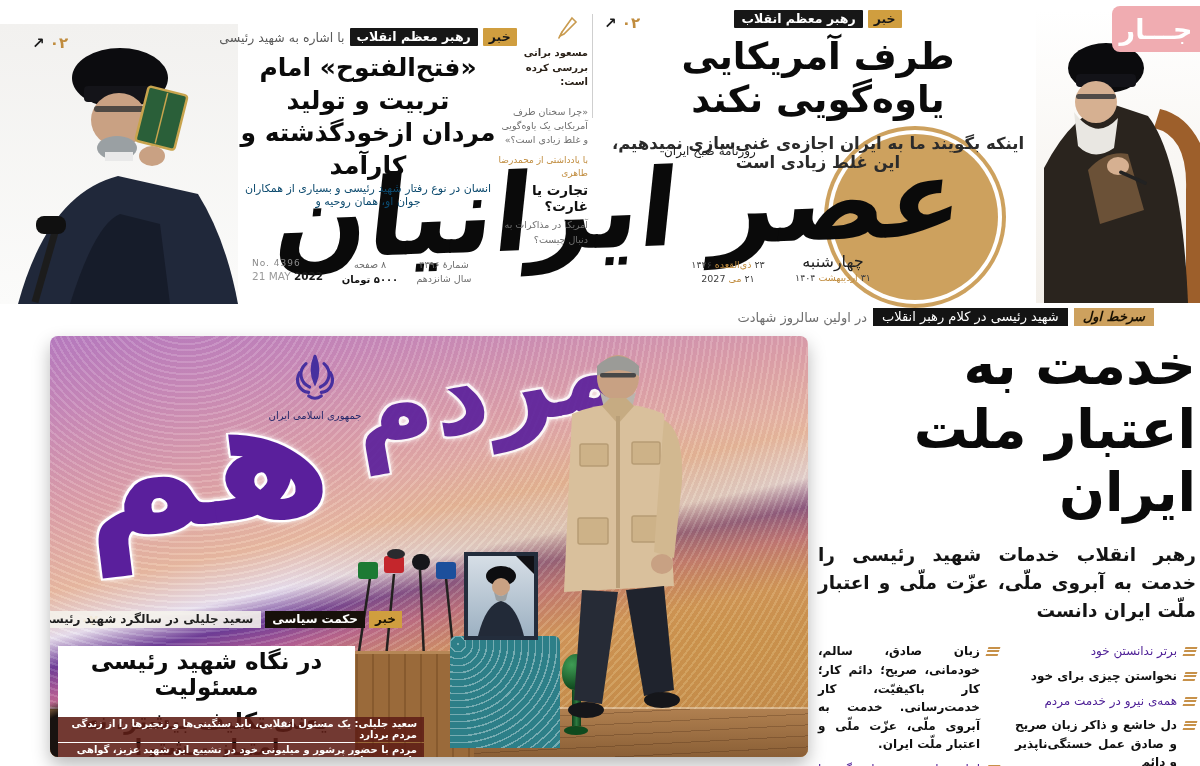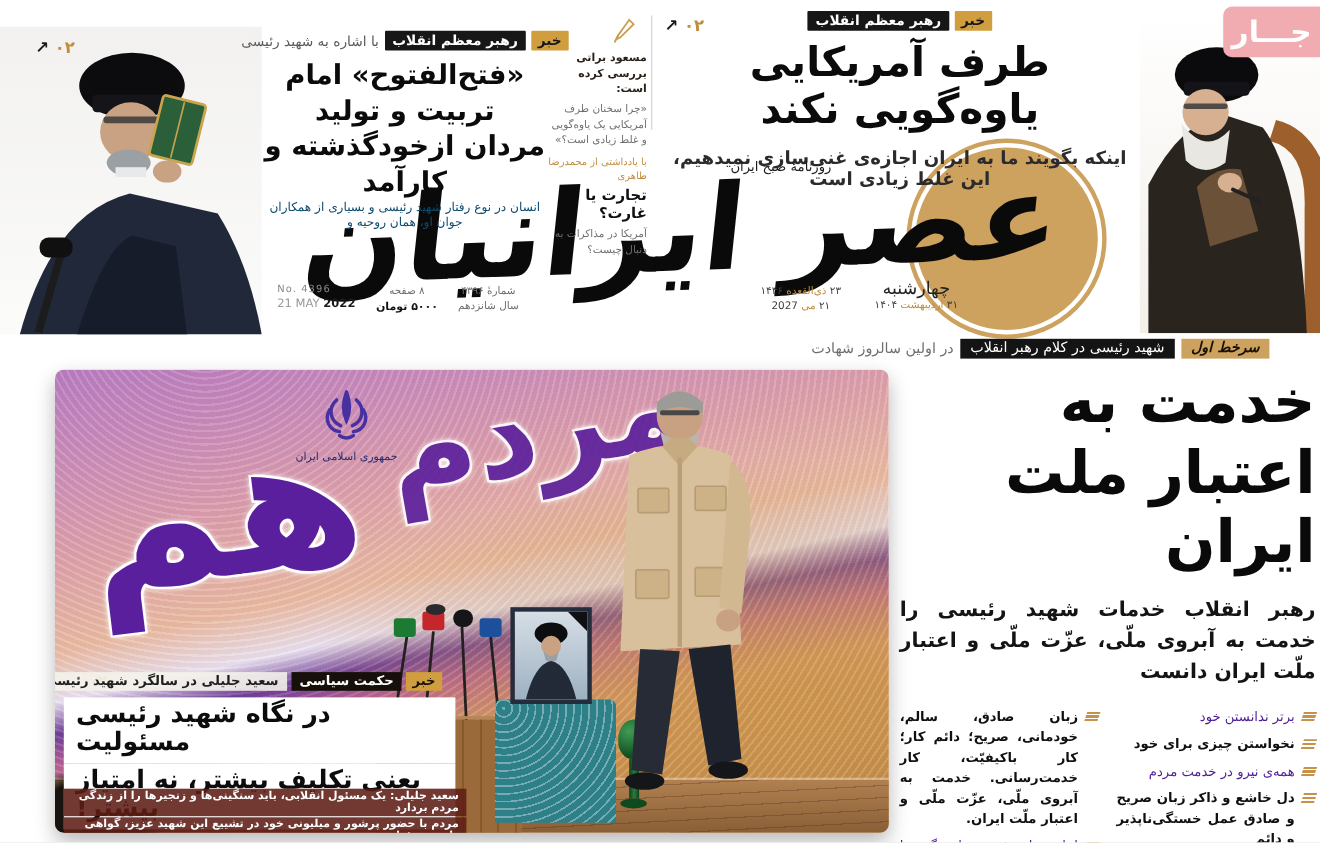--- a/index.html
+++ b/index.html
@@ -29,21 +29,21 @@
   .story-left{position:absolute;left:240px;top:28px;width:256px;text-align:center;z-index:3}
   .story-left .hl{margin-top:6px;font-size:25px;font-weight:bold;color:#0b0b0b;line-height:1.3}
   .story-left .sub{margin-top:0;font-size:11px;color:#0c4a6e}
   .div-v{position:absolute;width:1px;background:#cfcfcf;z-index:1}
   .dv1{left:592px;top:14px;height:104px}
   .dv2{left:20px;top:26px;height:92px}
   
   .mini-col{position:absolute;left:498px;top:16px;width:90px;text-align:right;direction:rtl;z-index:3}
   .mini-col .quill{text-align:left;direction:ltr;margin-bottom:2px;margin-left:58px}
   .mini-col .l1{font-size:10px;font-weight:bold;color:#2a2118;line-height:1.45}
-  .mini-col .l2{font-size:9.5px;color:#6f6f6f;line-height:1.5;margin-top:3px}
+  .mini-col .l2{font-size:9.5px;color:#6f6f6f;line-height:1.5;margin-top:15px}
   .mini-col .l3{font-size:9px;color:#c08c3e;margin-top:7px;line-height:1.4}
   .mini-col .l4{font-size:13.5px;font-weight:bold;color:#101010;margin-top:3px}
   .mini-col .l5{font-size:9.5px;color:#6f6f6f;line-height:1.5;margin-top:4px}
   
   .gold-circle{position:absolute;left:832px;top:134px;width:166px;height:166px;border-radius:50%;
     background:#cda15e;box-shadow:0 0 0 4px #fff,0 0 0 8px #cda15e;z-index:1}
   .tagline{position:absolute;left:664px;top:144px;width:130px;text-align:left;font-size:12px;color:#1c1c1c;z-index:4;letter-spacing:1px}
   .logo{position:absolute;left:240px;top:124px;width:760px;height:170px;display:flex;align-items:center;justify-content:center;
     font-size:108px;font-weight:bold;color:#0a0a0a;transform:skewX(-8deg) rotate(-2deg);letter-spacing:-3px;z-index:2;white-space:nowrap}
   .dl{position:absolute;text-align:center;z-index:4;direction:rtl}
@@ -98,21 +98,21 @@
   .jalili{position:absolute;left:492px;top:6px;width:170px;height:408px;z-index:4}
   .crowd{position:absolute;left:0;top:366px;width:112px;height:55px;z-index:4;
     background:radial-gradient(80% 120% at 30% 80%,#191310 0 55%,rgba(25,19,16,0) 75%)}
   
   .ph-ref{position:absolute;left:14px;top:276px;z-index:6;font-size:14px;font-weight:bold;color:#d3a14a;direction:ltr}
   .ph-ref .arr{color:#f3ede2}
   .ph-kicker{position:absolute;left:50px;top:275px;width:302px;display:flex;direction:rtl;gap:4px;align-items:center;z-index:6;white-space:nowrap}
   .ph-kicker .tag{background:#d09e3f;color:#181204;font-weight:bold;font-size:12px;padding:1px 6px 2px}
   .ph-kicker .blk{background:#17100a;color:#fff;font-weight:bold;font-size:12px;padding:1px 7px 2px}
   .ph-kicker .band{background:rgba(245,242,236,.88);color:#1f1f1f;font-weight:bold;font-size:12px;padding:1px 8px 2px}
-  .ph-h{position:absolute;left:8px;top:298px;width:356px;direction:rtl;text-align:left;z-index:6}
+  .ph-h{position:absolute;left:8px;top:310px;width:297px;direction:rtl;text-align:center;z-index:6}
   .ph-h .line span{display:inline-block;background:#fff;color:#0c0c0c;font-weight:bold;font-size:23px;padding:2px 11px 6px;letter-spacing:-.5px}
   .ph-cap{position:absolute;left:8px;top:381px;width:366px;direction:rtl;text-align:right;z-index:6}
   .ph-cap .cap-line{margin-bottom:1px}
   .ph-cap .cap-line span{display:inline-block;background:rgba(94,30,22,.88);color:#fff;font-weight:bold;font-size:10px;padding:1px 7px 2px}
   
   .lead{position:absolute;left:818px;top:334px;width:378px;direction:rtl;z-index:3}
   .lead .h1{font-size:54px;font-weight:bold;color:#0a0a0a;line-height:1.18;text-align:right;letter-spacing:-2px}
   .lead .sub{margin-top:16px;font-size:18.5px;font-weight:bold;color:#141414;line-height:1.5;text-align:justify}
   .cols{margin-top:18px;display:flex;gap:16px}
   .col{width:181px}

